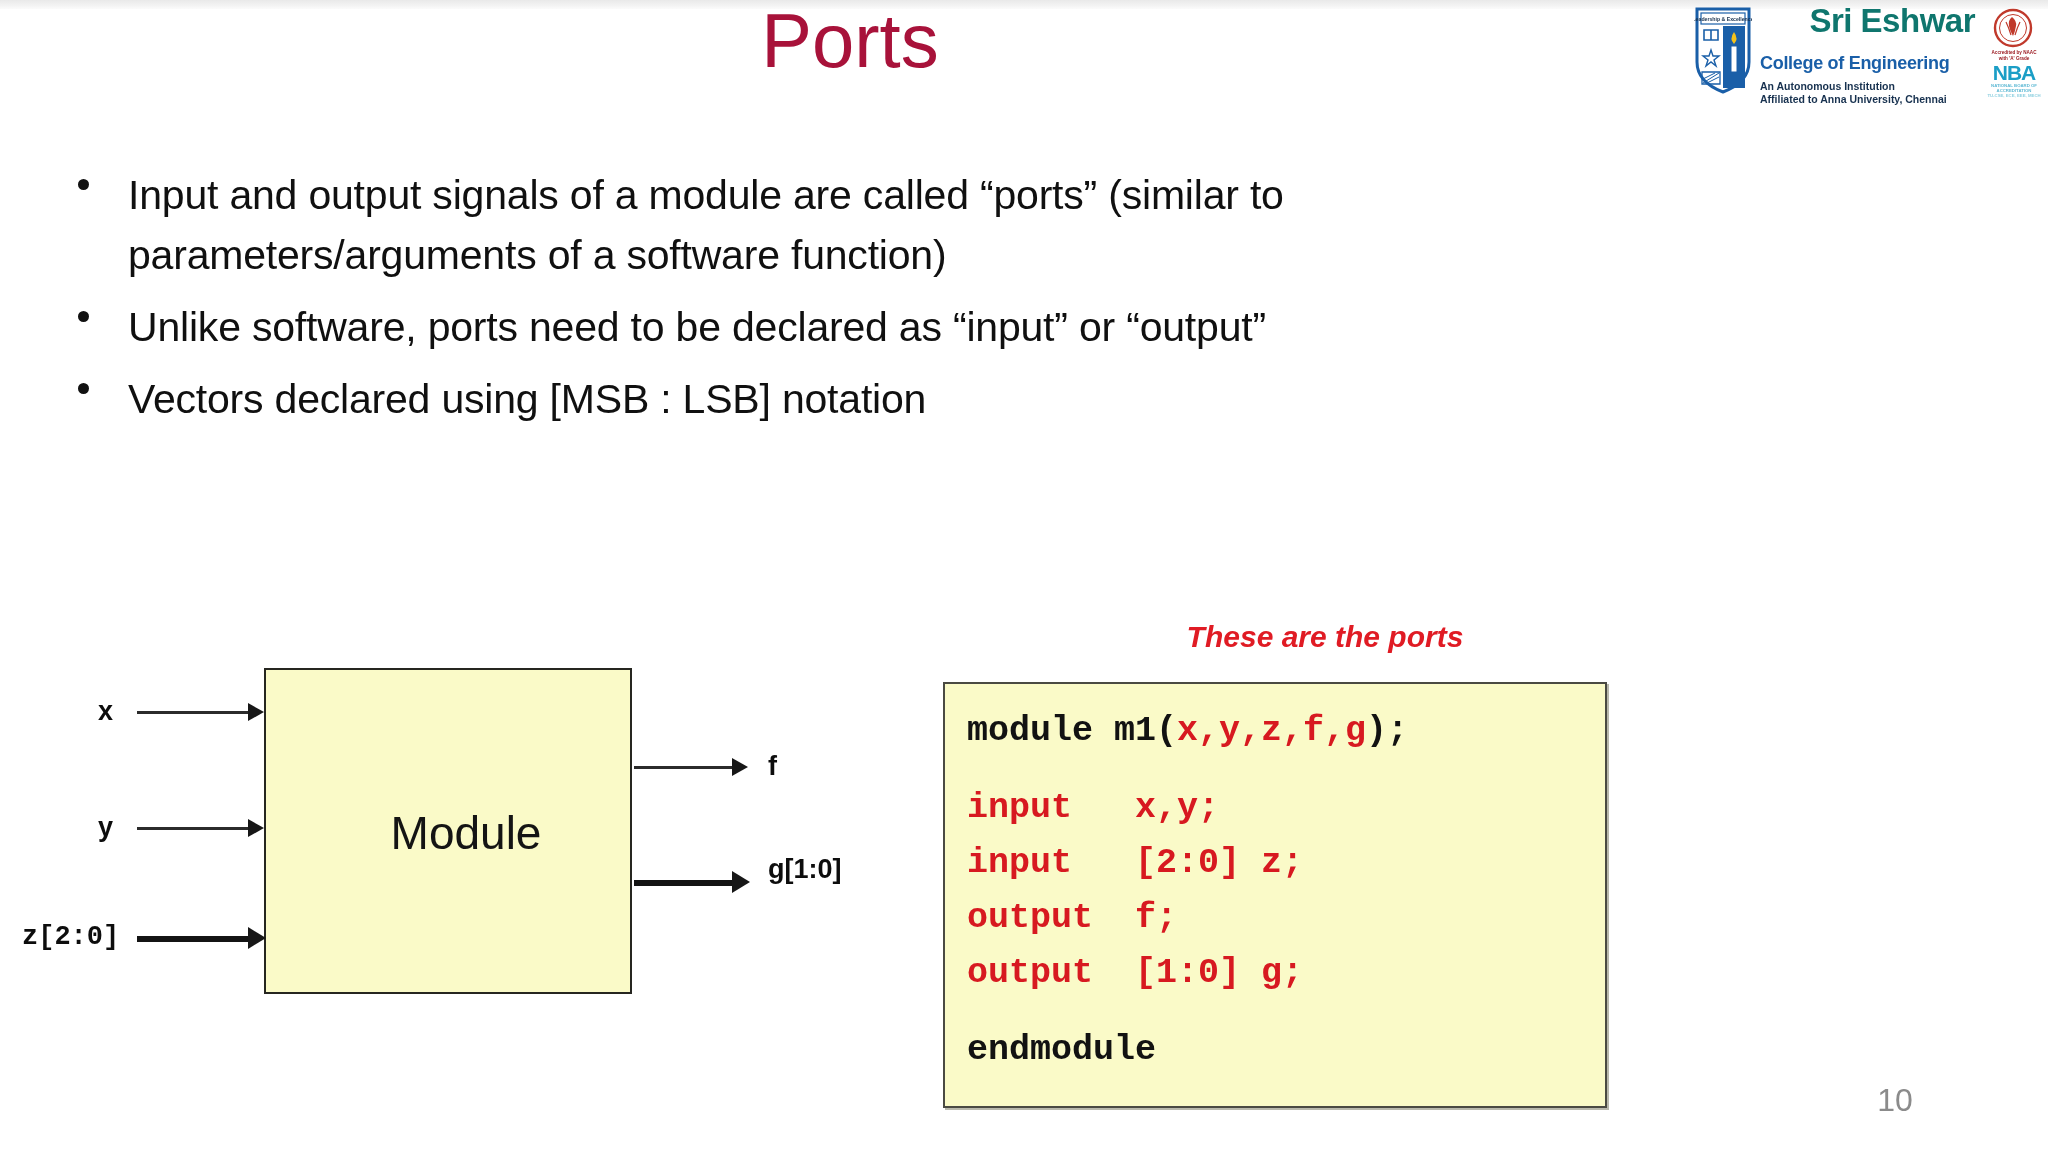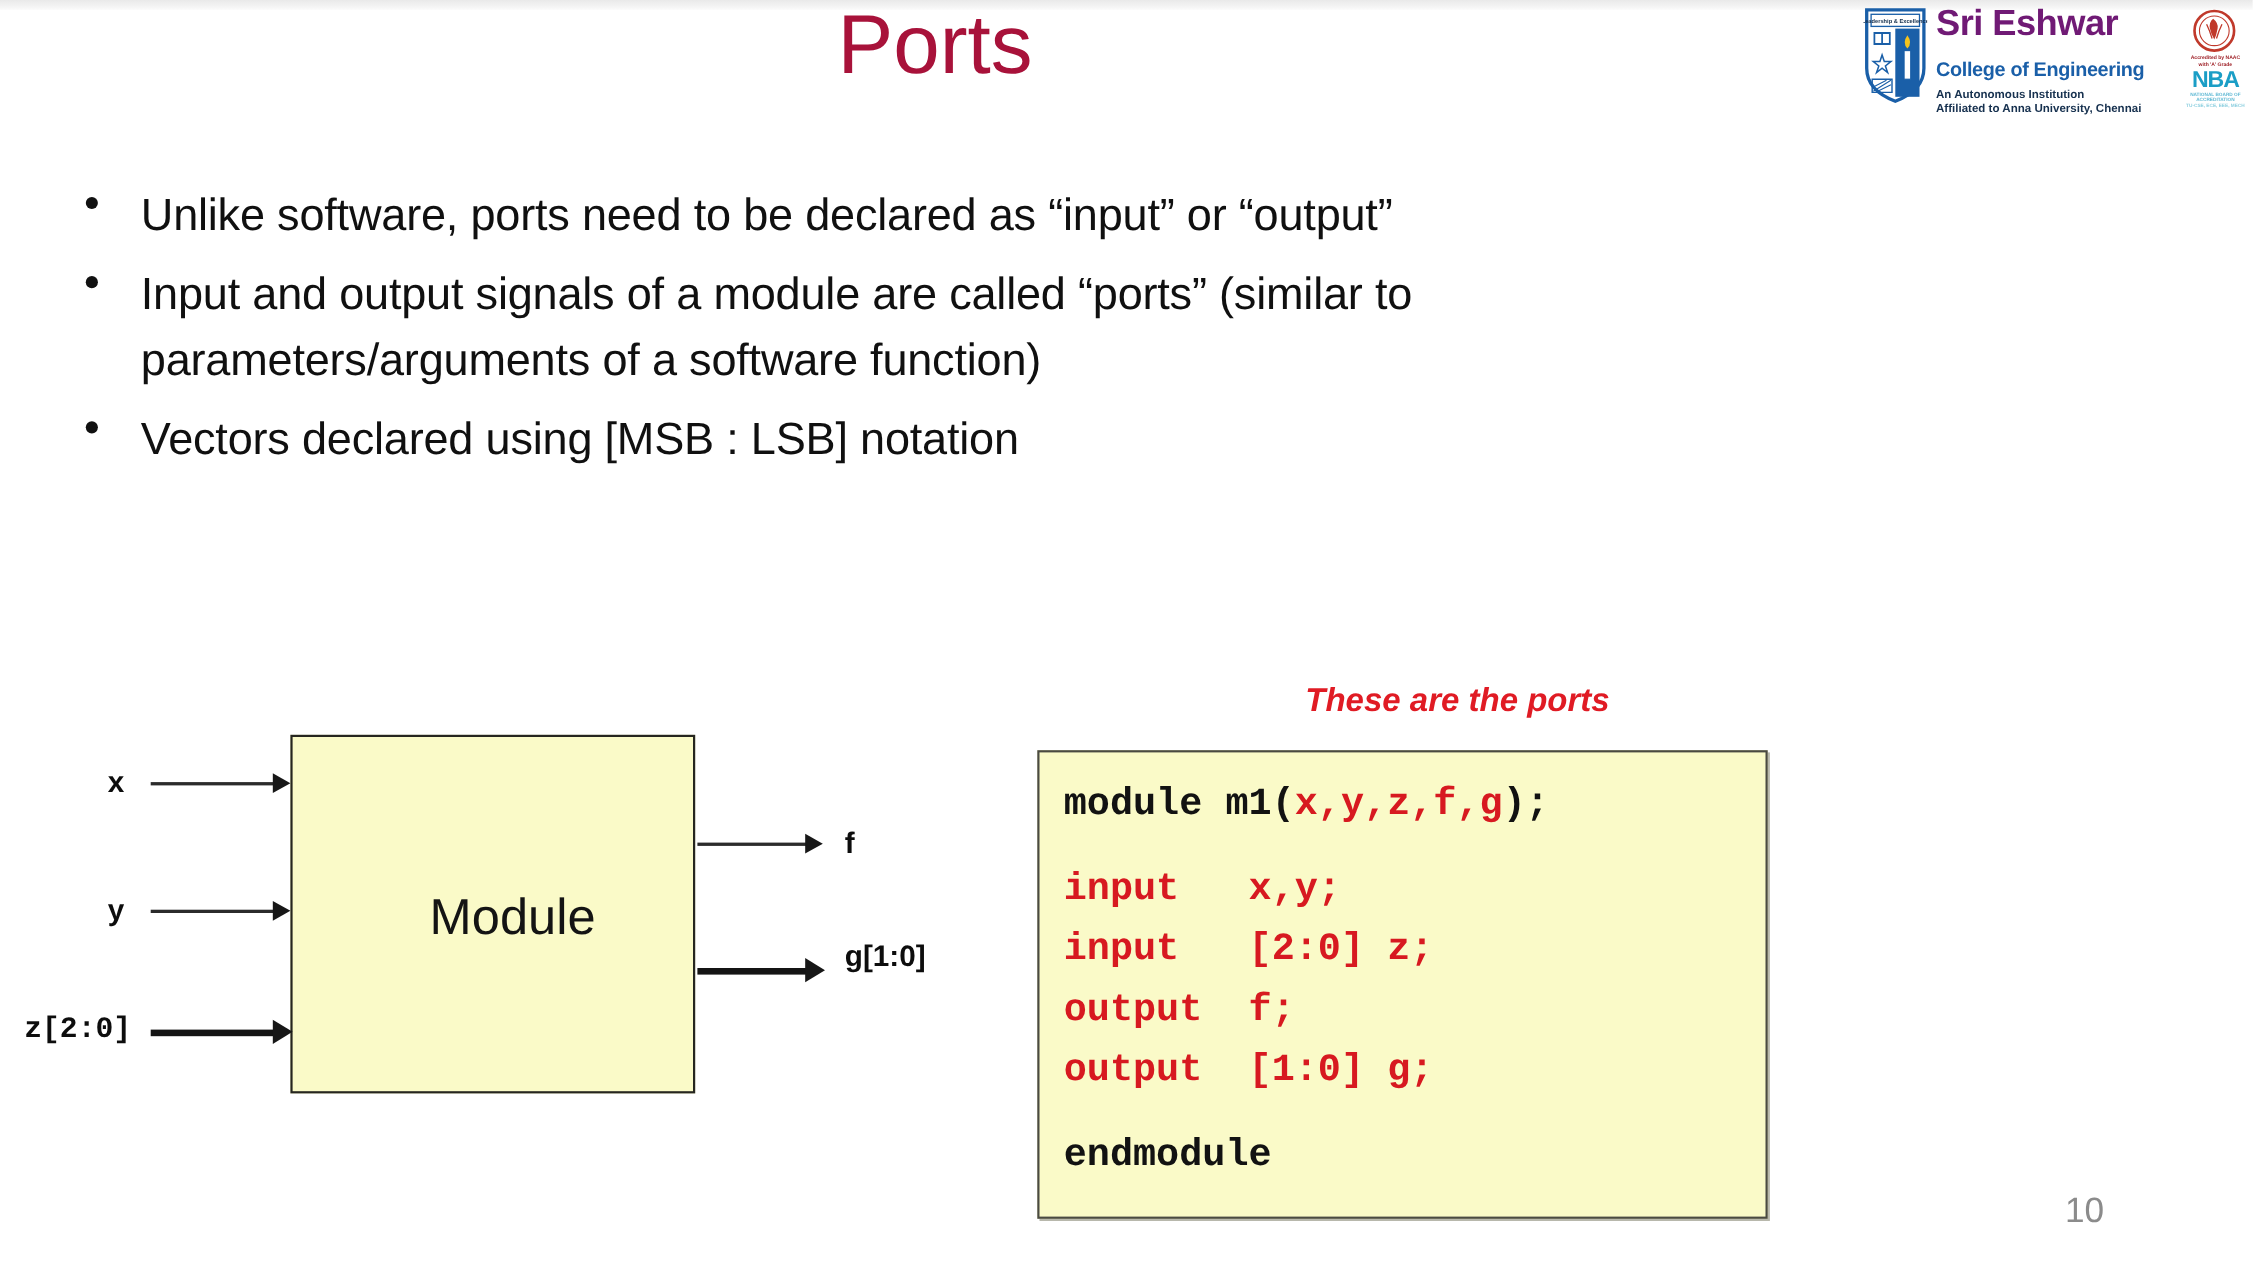--- a/index.html
+++ b/index.html
@@ -55,24 +55,25 @@
     width: 58px; height: 88px;
   }
   #logo-text {
     position: absolute;
     left: 66px; top: 0px;
     width: 215px;
   }
   .logo-line1 {
     font-size: 33px;
     font-weight: bold;
-    color: #701a75;
+    color: #0f766e;
     line-height: 33px;
     letter-spacing: -0.5px;
     white-space: nowrap;
+    text-align: right;
   }
   .logo-line2 {
     font-size: 18px;
     font-weight: bold;
     color: #1A5FA8;
     line-height: 24px;
     letter-spacing: -0.3px;
     margin-top: 14px;
     white-space: nowrap;
   }
@@ -310,25 +311,25 @@
       <div class="nba-caption">NATIONAL BOARD OF</div>
       <div class="nba-caption">ACCREDITATION</div>
       <div class="nba-caption" style="color:#8fd0e0">TU-CSE, ECE, EEE, MECH</div>
     </div>
   </div>
 </div>
 
 <div id="bullets">
   <div class="bullet-row">
     <span class="bullet-dot"></span>
-    <span class="bullet-text">Unlike software, ports need to be declared as “input” or “output”</span>
+    <span class="bullet-text">Input and output signals of a module are called “ports” (similar to parameters/arguments of a software function)</span>
   </div>
   <div class="bullet-row">
     <span class="bullet-dot"></span>
-    <span class="bullet-text">Input and output signals of a module are called “ports” (similar to parameters/arguments of a software function)</span>
+    <span class="bullet-text">Unlike software, ports need to be declared as “input” or “output”</span>
   </div>
   <div class="bullet-row">
     <span class="bullet-dot"></span>
     <span class="bullet-text">Vectors declared using [MSB : LSB] notation</span>
   </div>
 </div>
 
 <div id="diagram">
 
   <div id="module-box">

